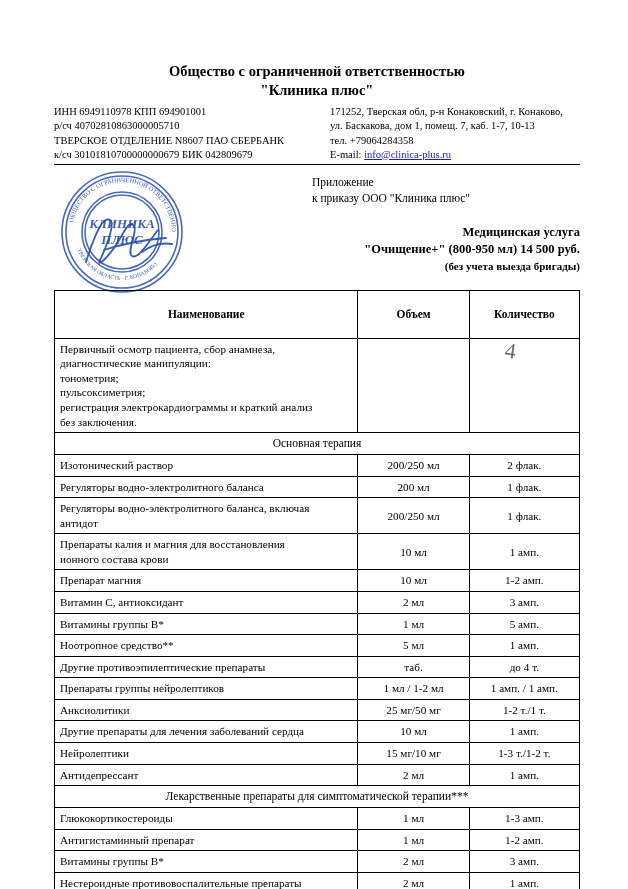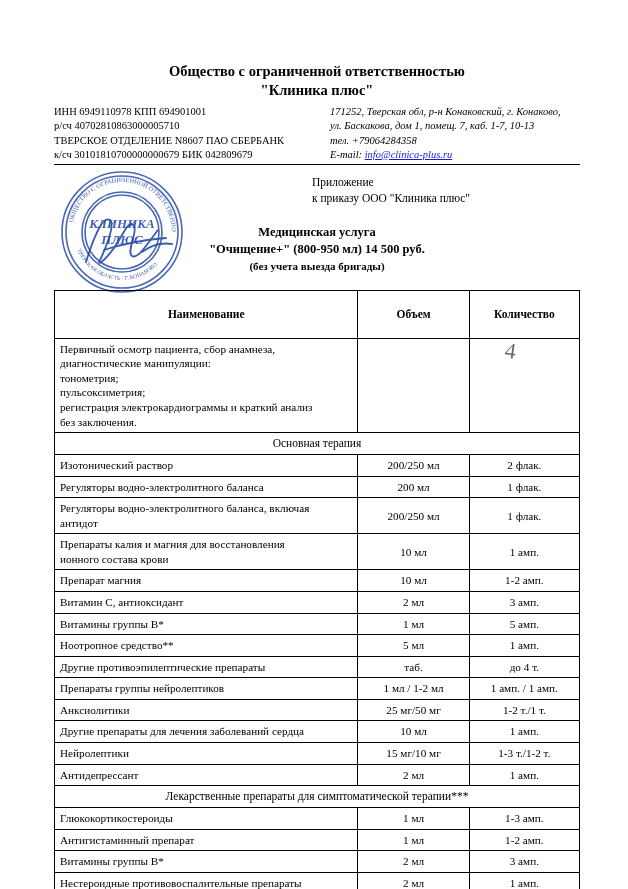--- a/index.html
+++ b/index.html
@@ -40,40 +40,39 @@
     justify-content: space-between;
     font-size: 10.5px;
     line-height: 1.36;
     margin-top: 0;
   }
   .header-left {
     width: 258px;
   }
   .header-right {
     width: 250px;
-    font-style: italic;
   }
   .header-right a {
     color: #1a1ad0;
     text-decoration: underline;
   }
   .hr-line {
     border: none;
     border-top: 1px solid #000;
     margin: 2px 0 0 0;
     width: 526px;
   }
   .appendix {
     margin-top: 10px;
     margin-left: 258px;
     font-size: 11.5px;
     line-height: 1.35;
   }
   .service-block {
-    text-align: center;
+    text-align: right;
     font-weight: bold;
     font-size: 12.5px;
     line-height: 1.38;
     margin-top: 18px;
   }
   .service-block .small {
     font-size: 11px;
   }
   table.main-table {
     border-collapse: collapse;

